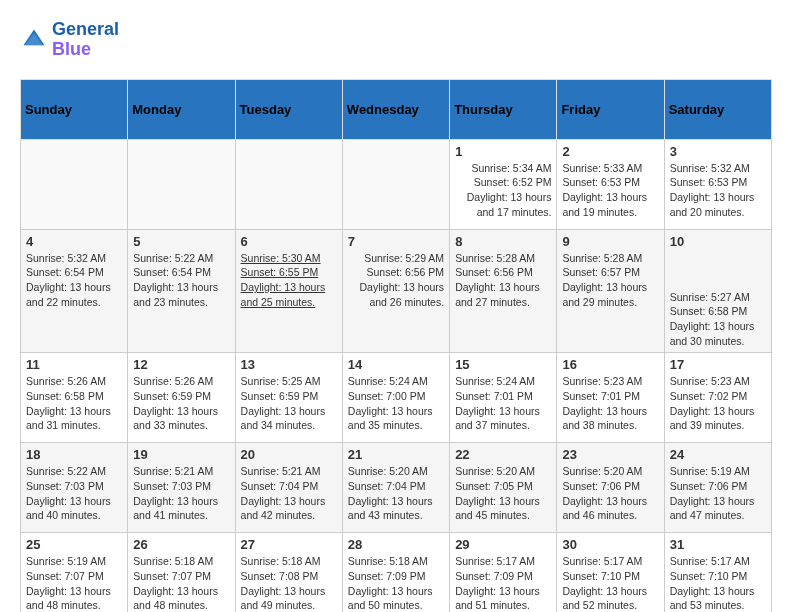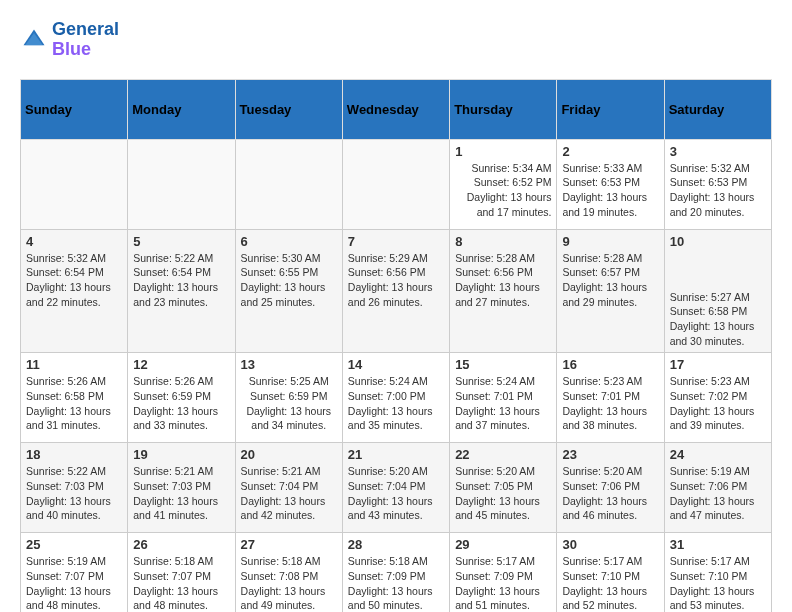--- a/index.html
+++ b/index.html
@@ -155,28 +155,28 @@
         </td>
         <td>
           <span class="day-number">5</span>
           <div class="day-detail" style="white-space: pre-line;">Sunrise: 5:22 AM
 Sunset: 6:54 PM
 Daylight: 13 hours
 and 23 minutes.</div>
         </td>
         <td>
           <span class="day-number">6</span>
-          <div class="day-detail" style="white-space: pre-line;">Sunrise: 5:30 AM
+          <div class="day-detail" style="white-space: pre-line; text-decoration: underline;">Sunrise: 5:30 AM
 Sunset: 6:55 PM
 Daylight: 13 hours
 and 25 minutes.</div>
         </td>
         <td>
           <span class="day-number">7</span>
-          <div class="day-detail" style="white-space: pre-line;">Sunrise: 5:29 AM
+          <div class="day-detail" style="white-space: pre-line; text-align: right;">Sunrise: 5:29 AM
 Sunset: 6:56 PM
 Daylight: 13 hours
 and 26 minutes.</div>
         </td>
         <td>
           <span class="day-number">8</span>
           <div class="day-detail" style="white-space: pre-line;">Sunrise: 5:28 AM
 Sunset: 6:56 PM
 Daylight: 13 hours
 and 27 minutes.</div>
@@ -206,21 +206,21 @@
         </td>
         <td>
           <span class="day-number">12</span>
           <div class="day-detail" style="white-space: pre-line;">Sunrise: 5:26 AM
 Sunset: 6:59 PM
 Daylight: 13 hours
 and 33 minutes.</div>
         </td>
         <td>
           <span class="day-number">13</span>
-          <div class="day-detail" style="white-space: pre-line; text-align: center;">Sunrise: 5:25 AM
+          <div class="day-detail" style="white-space: pre-line;">Sunrise: 5:25 AM
 Sunset: 6:59 PM
 Daylight: 13 hours
 and 34 minutes.</div>
         </td>
         <td>
           <span class="day-number">14</span>
           <div class="day-detail" style="white-space: pre-line;">Sunrise: 5:24 AM
 Sunset: 7:00 PM
 Daylight: 13 hours
 and 35 minutes.</div>

